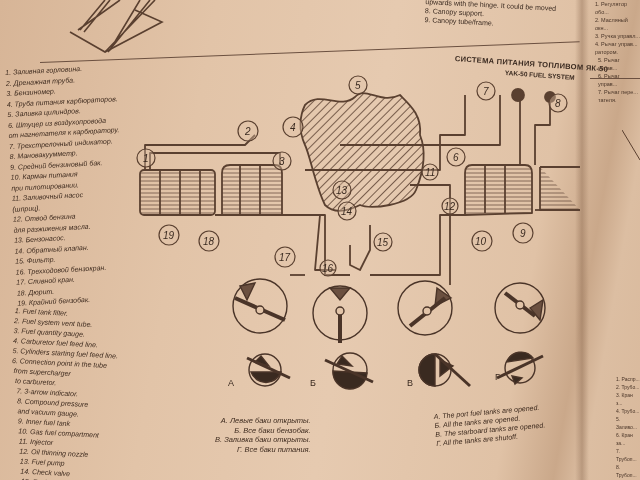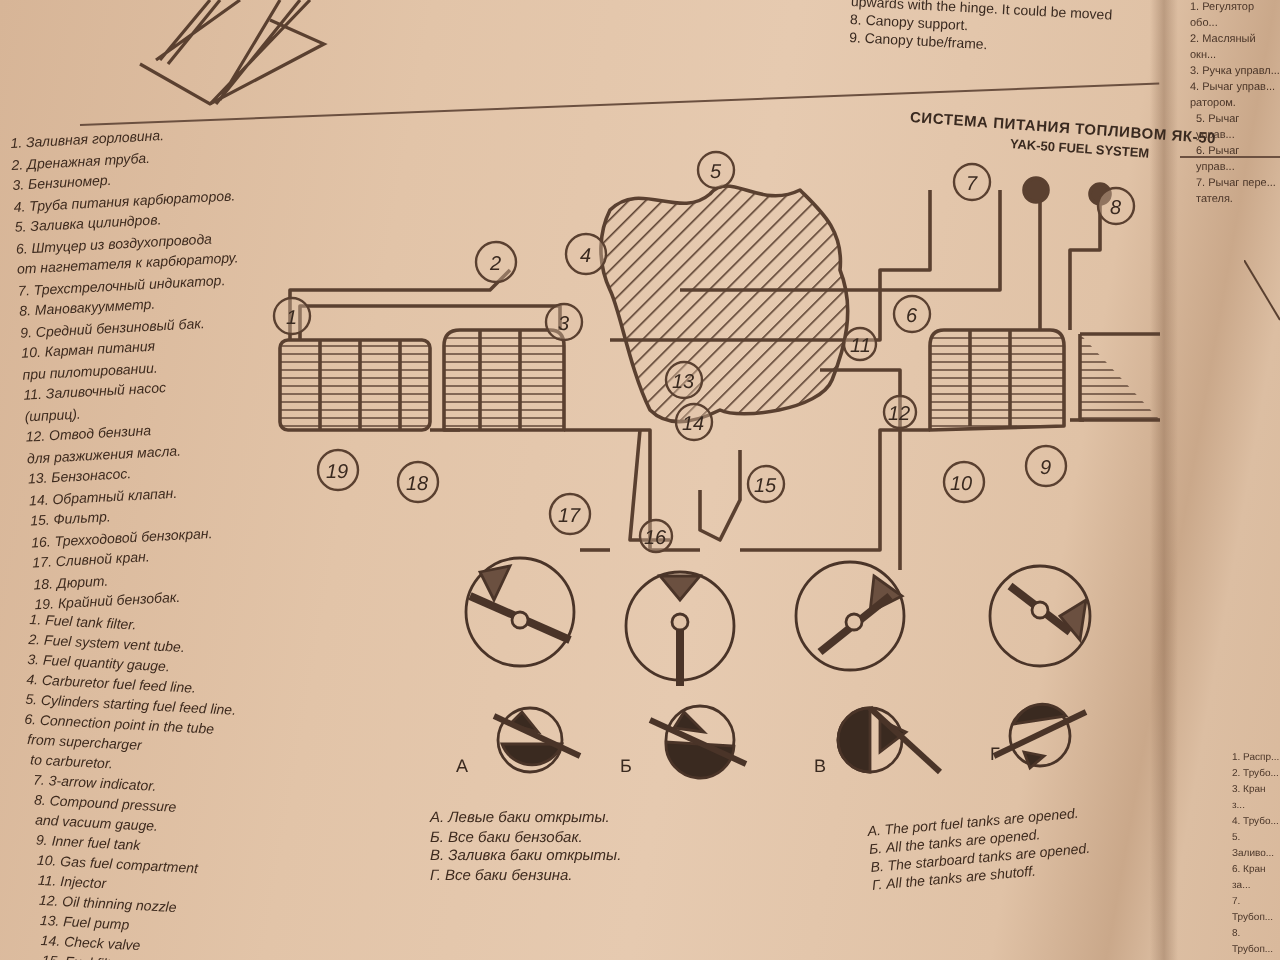--- a/index.html
+++ b/index.html
@@ -264,25 +264,25 @@
       <circle cx="295" cy="27" r="4" fill="#e2c4a8"></circle>
       <circle cx="295" cy="90" r="15"></circle>
       <path d="M282,84 A15,15 0 0 1 308,80 Z" fill="#3a2a20"></path>
       <path d="M287,98 L297,100 L290,106 Z" fill="#3a2a20"></path>
       <line x1="272" y1="100" x2="318" y2="78" stroke-width="3"></line>
       <text x="270" y="102" font-size="9" fill="#3a2a20" stroke="none">Г</text>
     </g>
   </g>
 </svg>
 
-<div class="abs caption" style="left:215px;top:404px;line-height:9.5px;font-size:7.5px;">
+<div class="abs caption" style="left:215px;top:416px;line-height:9.5px;font-size:7.5px;text-align:right;">
   <div>А. Левые баки открыты.</div>
   <div>Б. Все баки бензобак.</div>
   <div>В. Заливка баки открыты.</div>
-  <div>Г. Все баки бензина.</div>
+  <div>Г. Все баки питания.</div>
 </div>
 
 <div class="abs caption legend-en" style="left:435px;top:412px;line-height:9px;font-size:7px;">
   <div>А. The port fuel tanks are opened.</div>
   <div>Б. All the tanks are opened.</div>
   <div>В. The starboard tanks are opened.</div>
   <div>Г. All the tanks are shutoff.</div>
 </div>
 
 <div class="abs right-col" style="left:595px;top:0;">

